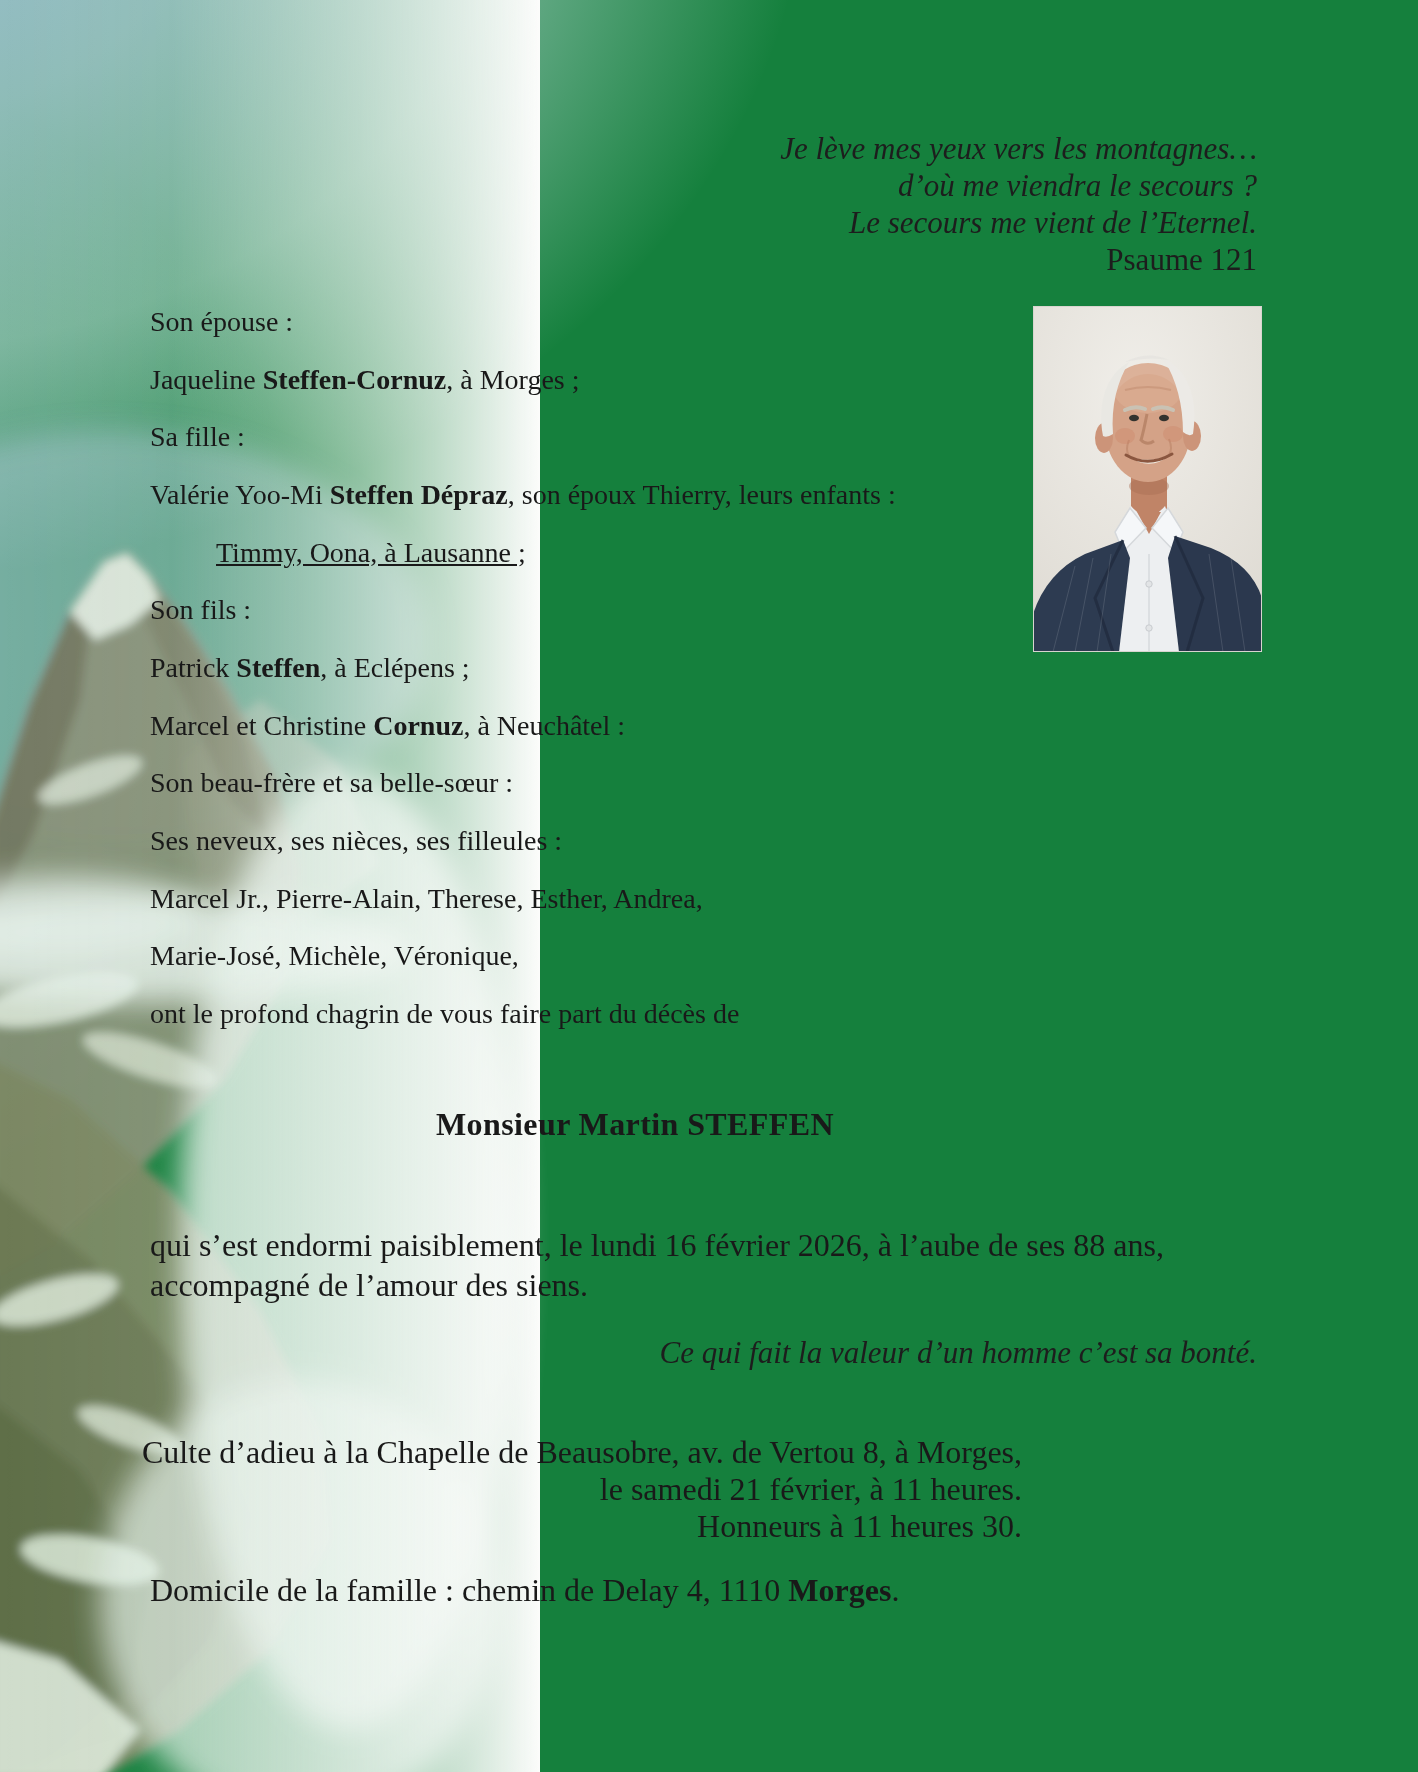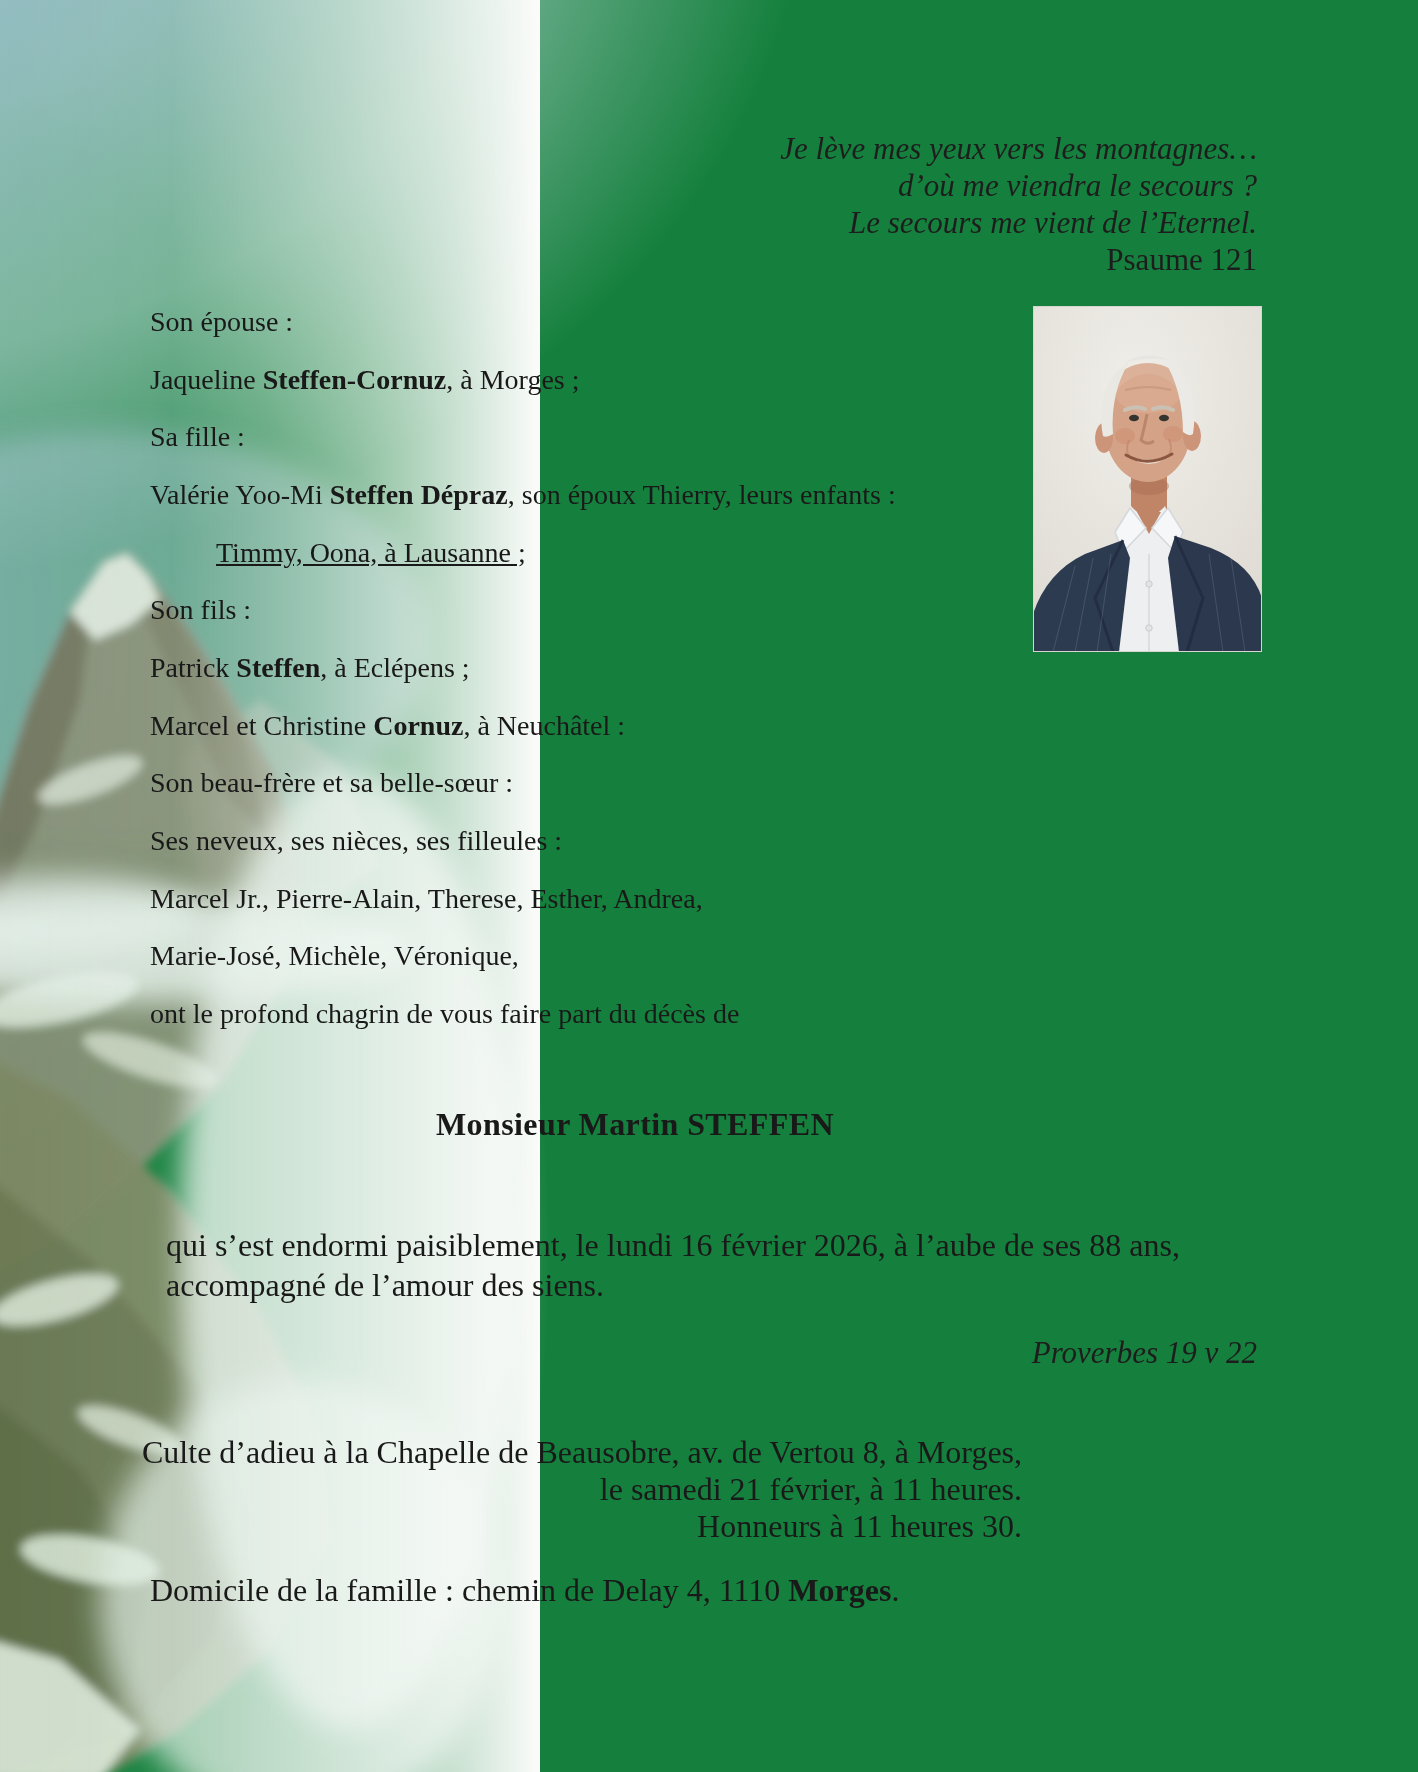--- a/index.html
+++ b/index.html
@@ -26,21 +26,21 @@
   #quote-mid{top:1334px;}
   .quote .attr{display:block;}
   .attr-roman{font-style:normal;}
   .family{position:absolute;left:150px;top:293px;font-size:28px;}
   .family .line{height:57.7px;display:flex;align-items:center;white-space:pre;}
   .family .line.indent{padding-left:66px;text-decoration:underline;}
   .title{
     position:absolute;left:150px;top:1106px;width:970px;text-align:center;
     font-size:32px;font-weight:bold;letter-spacing:.4px;
   }
-  .para{position:absolute;left:166px;top:1225px;width:1120px;font-size:32px;line-height:40px;}
+  .para{position:absolute;left:150px;top:1225px;width:1120px;font-size:32px;line-height:40px;}
   .ceremony{position:absolute;left:142px;top:1434px;font-size:32px;line-height:37px;text-align:right;}
   .residence{position:absolute;left:150px;top:1572px;font-size:32px;line-height:37px;}
   .residence .line{white-space:pre;}
   b{font-weight:bold;}
 </style>
 </head>
 <body>
 
 <div id="page">
 
@@ -170,21 +170,23 @@
     </div>
 
   <div class="title">Monsieur Martin STEFFEN</div>
 
   <div class="para">
       <div class="line">qui s’est endormi paisiblement, le lundi 16 février 2026, à l’aube de ses 88 ans,</div>
       <div class="line">accompagné de l’amour des siens.</div>
     </div>
 
   <div class="quote" id="quote-mid">
-    <span class="attr">Proverbes 19 v 22</span>
+    <div>
+        <div class="line">Ce qui fait la valeur d’un homme c’est sa bonté.</div>
+      </div>
   </div>
 
   <div class="ceremony">
       <div class="line">Culte d’adieu à la Chapelle de Beausobre, av. de Vertou 8, à Morges,</div>
       <div class="line">le samedi 21 février, à 11 heures.</div>
       <div class="line">Honneurs à 11 heures 30.</div>
     </div>
 
   <div class="residence">
       <div class="line"><span>Domicile de la famille : chemin de Delay 4, 1110 </span><b>Morges</b><span>.</span></div>

